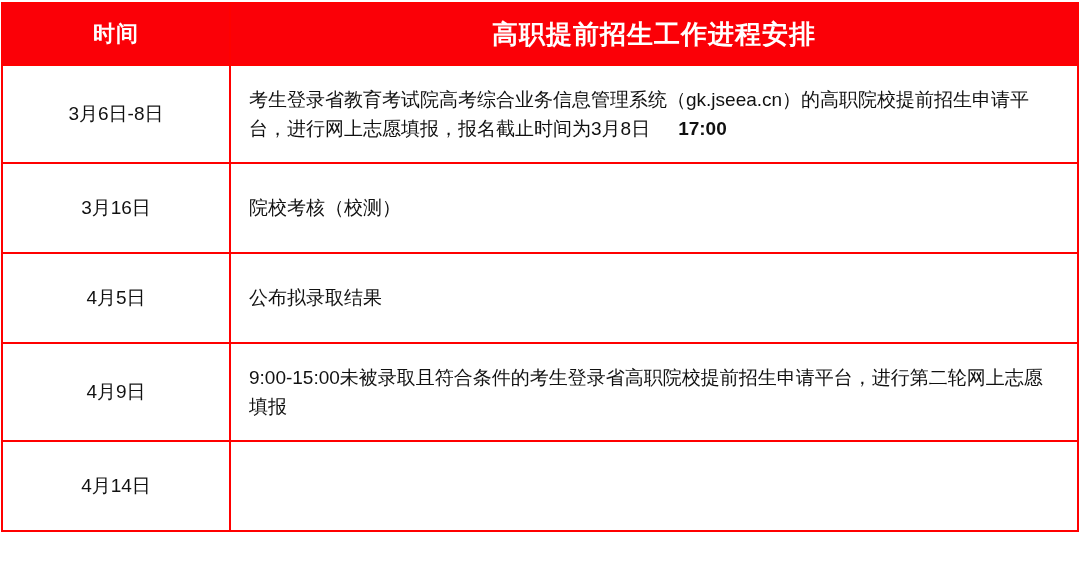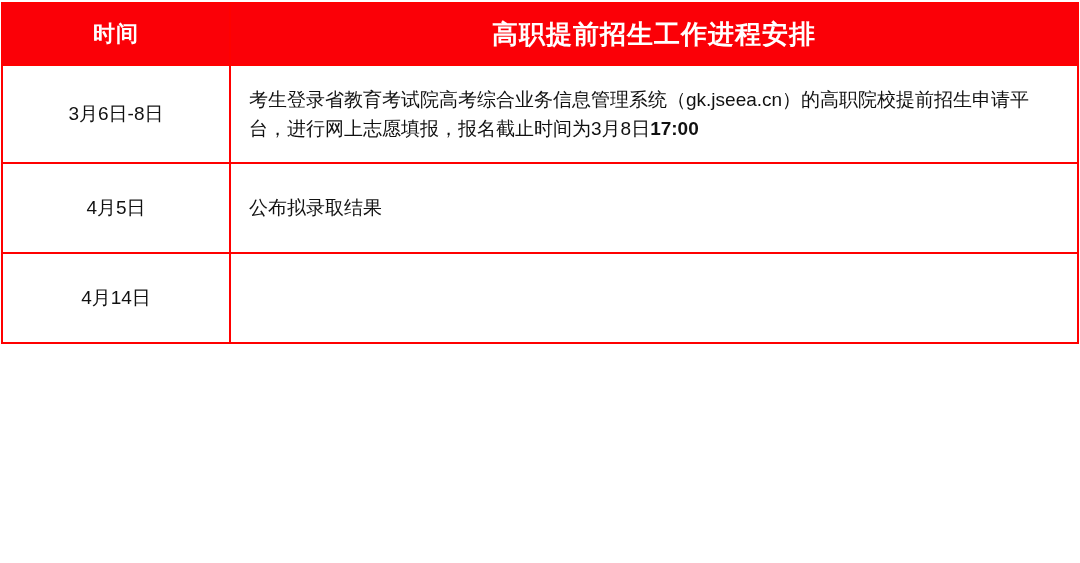--- a/index.html
+++ b/index.html
@@ -58,20 +58,21 @@
     text-align: center;
     padding: 10px 4px;
     white-space: nowrap;
   }
   tbody td.desc-cell {
     text-align: left;
     padding: 10px 16px 10px 18px;
   }
   .desc-cell b {
     font-weight: bold;
+    margin-left: 28px;
   }
   .row-tall td { height: 76px; }
   .row-normal td { height: 68px; }
 </style>
 </head>
 <body>
 
 <div class="sheet">
   <table class="schedule">
     <colgroup>
@@ -83,22 +84,30 @@
         <th class="head-time">时间</th>
         <th class="head-desc">高职提前招生工作进程安排</th>
       </tr>
     </thead>
     <tbody>
       <tr class="row-tall">
         <td class="time-cell">3月6日-8日</td>
         <td class="desc-cell"><span>考生登录省教育考试院高考综合业务信息管理系统（gk.jseea.cn）的高职院校提前招生申请平台，进行网上志愿填报，报名截止时间为3月8日</span><b>17:00</b></td>
       </tr>
       <tr class="row-normal">
+        <td class="time-cell">3月16日</td>
+        <td class="desc-cell"><span>院校考核（校测）</span></td>
+      </tr>
+      <tr class="row-normal">
         <td class="time-cell">4月5日</td>
         <td class="desc-cell"><span>公布拟录取结果</span></td>
+      </tr>
+      <tr class="row-tall">
+        <td class="time-cell">4月9日</td>
+        <td class="desc-cell"><span>9:00-15:00未被录取且符合条件的考生登录省高职院校提前招生申请平台，进行第二轮网上志愿填报</span></td>
       </tr>
       <tr class="row-normal">
         <td class="time-cell">4月14日</td>
         <td class="desc-cell"></td>
       </tr>
 
     </tbody>
   </table>
 </div>
 

